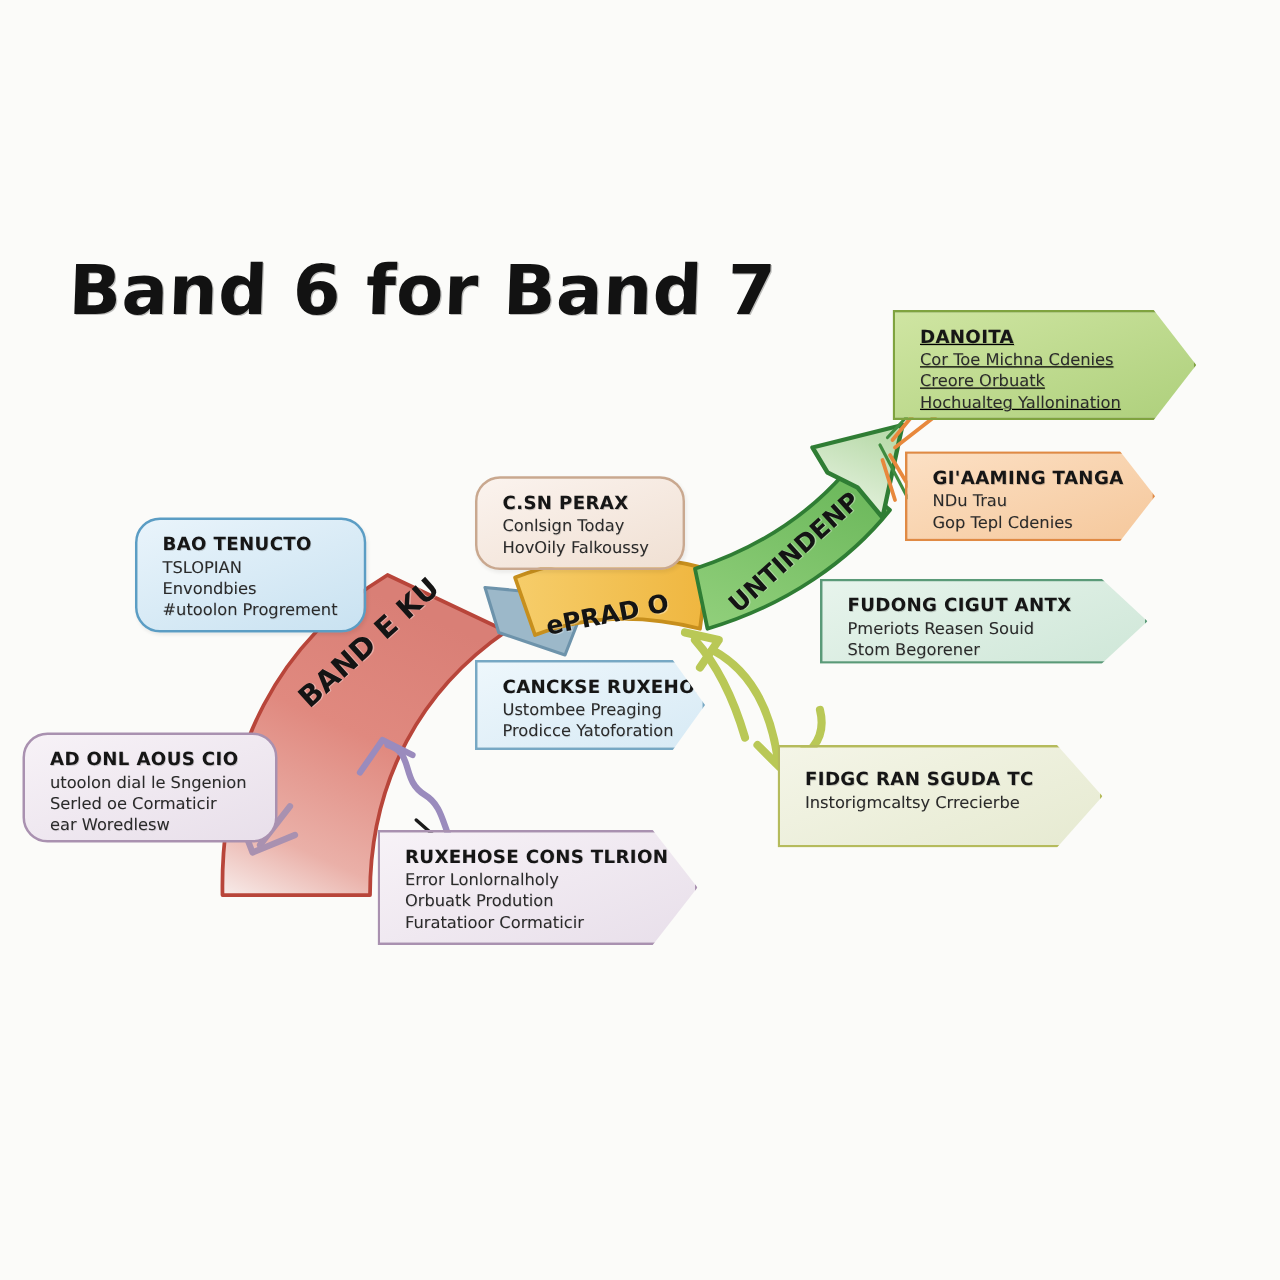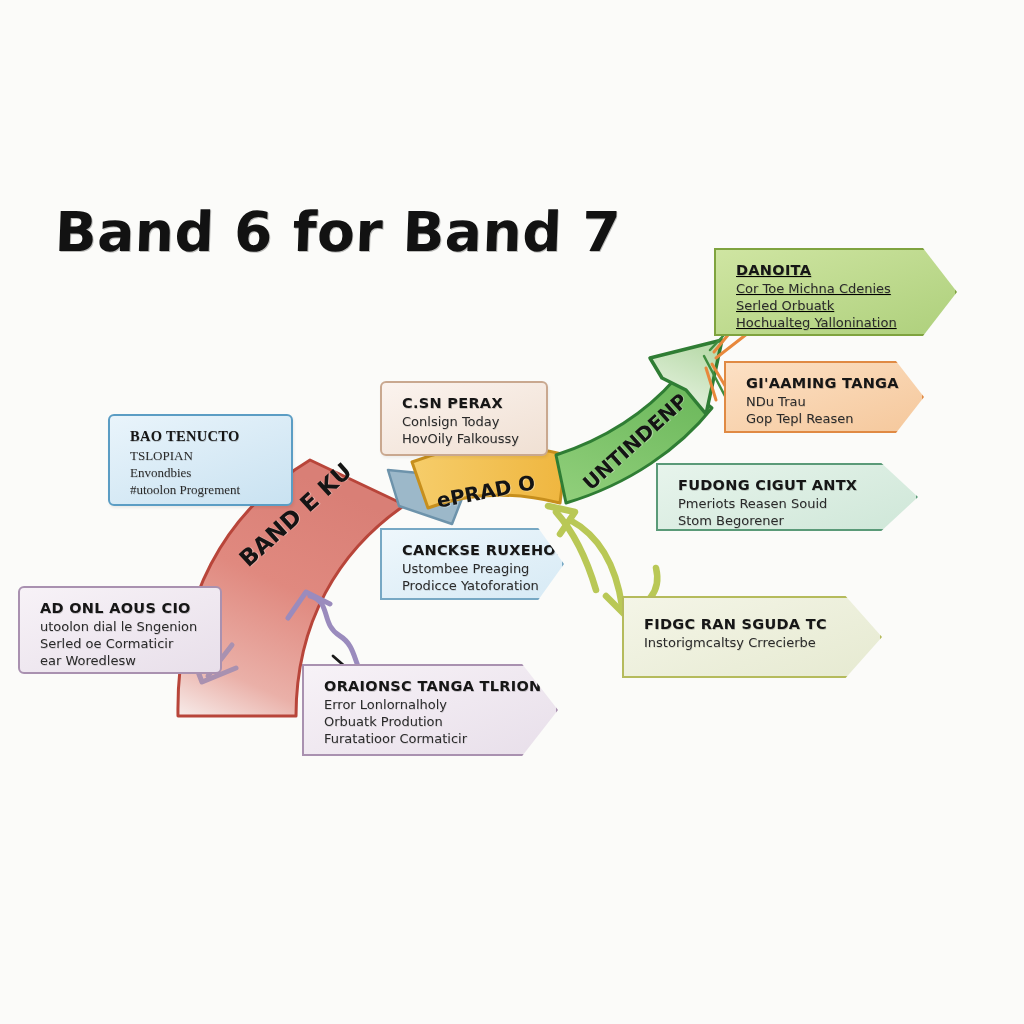--- a/index.html
+++ b/index.html
@@ -57,21 +57,21 @@
     color: #2a2a2a;
     line-height: 1.32;
     white-space: nowrap;
     text-shadow: 0.5px 0.5px 0 rgba(0,0,0,0.12);
   }
   .box.blurred .ttl, .box.blurred .ln { filter: blur(0.35px); }
   
   .chev {
     clip-path: polygon(0% 0%, 86% 0%, 100% 50%, 86% 100%, 0% 100%);
   }
-  .rounded { border-radius: 6px; }
+  .rounded { border-radius: 20px; }
   
   .band-label {
     position: absolute;
     font-family: "DejaVu Sans", sans-serif;
     font-weight: bold;
     color: #141414;
     white-space: nowrap;
     text-shadow: 0.8px 0.8px 0 rgba(255,255,255,0.35);
   }
 </style>
@@ -181,50 +181,50 @@
 <div class="diagram-title">Band 6 for Band 7</div>
 
 <div class="band-label" style="left:243px; top:549px; font-size:23px; transform:rotate(-42deg); transform-origin:left center;">BAND E KU</div>
 
 <div class="band-label" style="left:437px; top:489px; font-size:20px; transform:rotate(-11deg); transform-origin:left center;">ePRAD O</div>
 
 <div class="band-label" style="left:586px; top:474px; font-size:20px; transform:rotate(-42deg); transform-origin:left center;">UNTINDENP</div>
 
 <div class="box rounded blurred" style="left:108px; top:414px; width:185px; height:92px;
             background:linear-gradient(160deg,#e9f4fb 0%,#c9e2f1 100%);
-            border:2px solid #5b9dc4; box-shadow:1px 2px 3px rgba(0,0,0,0.07);font-family:Liberation Serif, serif;">
+            border:2px solid #5b9dc4; box-shadow:1px 2px 3px rgba(0,0,0,0.07);">
   <span class="ttl">BAO TENUCTO</span>
   <span class="ln">TSLOPIAN</span>
   <span class="ln">Envondbies</span>
   <span class="ln">#utoolon Progrement</span>
 </div>
 
 <div class="box rounded blurred" style="left:380px; top:381px; width:168px; height:75px;
             background:linear-gradient(160deg,#fbf3ee 0%,#f0e0d3 100%);
             border:2px solid #c9a88f; box-shadow:1px 2px 3px rgba(0,0,0,0.06);">
   <span class="ttl">C.SN PERAX</span>
   <span class="ln">Conlsign Today</span>
   <span class="ln">HovOily Falkoussy</span>
 </div>
 
 <div class="box chev blurred" style="left:714px; top:248px; width:243px; height:88px;
             background:linear-gradient(160deg,#cfe5a2 0%,#aed07c 100%);
             border:2px solid #7fa33f;text-decoration:underline;">
   <span class="ttl">DANOITA</span>
   <span class="ln">Cor Toe Michna Cdenies</span>
-  <span class="ln">Serled Orbuatk</span>
+  <span class="ln">Creore Orbuatk</span>
   <span class="ln">Hochualteg Yallonination</span>
 </div>
 
 <div class="box chev blurred" style="left:724px; top:361px; width:200px; height:72px;
             background:linear-gradient(160deg,#fce0c4 0%,#f5c89c 100%);
             border:2px solid #e08a44;">
   <span class="ttl">GI'AAMING TANGA</span>
   <span class="ln">NDu Trau</span>
-  <span class="ln">Gop Tepl Reasen</span>
+  <span class="ln">Gop Tepl Cdenies</span>
 </div>
 
 <div class="box chev blurred" style="left:656px; top:463px; width:262px; height:68px;
             background:linear-gradient(160deg,#e7f4ec 0%,#cfe7d8 100%);
             border:2px solid #5a9a78;">
   <span class="ttl">FUDONG CIGUT ANTX</span>
   <span class="ln">Pmeriots Reasen Souid</span>
   <span class="ln">Stom Begorener</span>
 </div>
 
@@ -248,17 +248,17 @@
             border:2px solid #a991b0;">
   <span class="ttl">AD ONL AOUS CIO</span>
   <span class="ln">utoolon dial le Sngenion</span>
   <span class="ln">Serled oe Cormaticir</span>
   <span class="ln">ear Woredlesw</span>
 </div>
 
 <div class="box chev blurred" style="left:302px; top:664px; width:256px; height:92px;
             background:linear-gradient(160deg,#f7f2f7 0%,#e8dfea 100%);
             border:2px solid #a991b0;">
-  <span class="ttl">ORAIONSC TANGA TLRION</span>
+  <span class="ttl">RUXEHOSE CONS TLRION</span>
   <span class="ln">Error Lonlornalholy</span>
   <span class="ln">Orbuatk Prodution</span>
   <span class="ln">Furatatioor Cormaticir</span>
 </div>
 
 </body></html>

